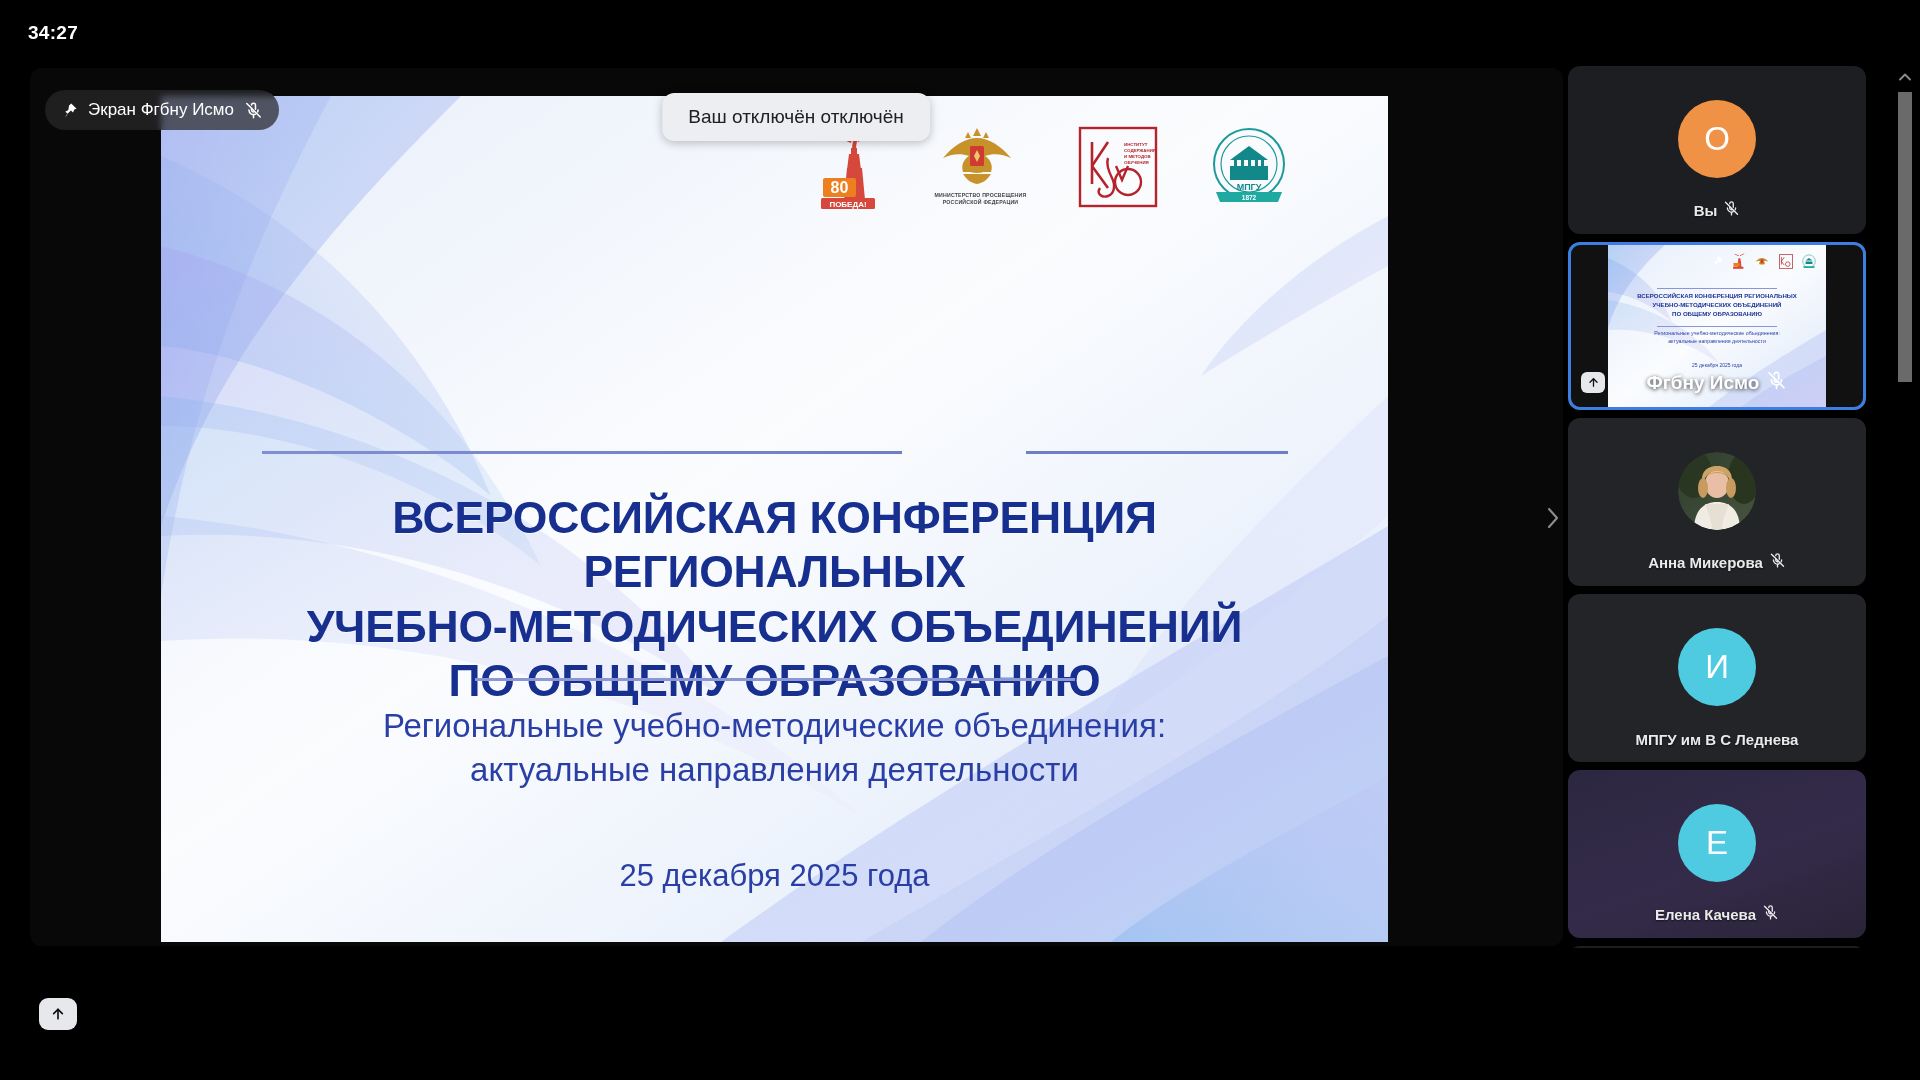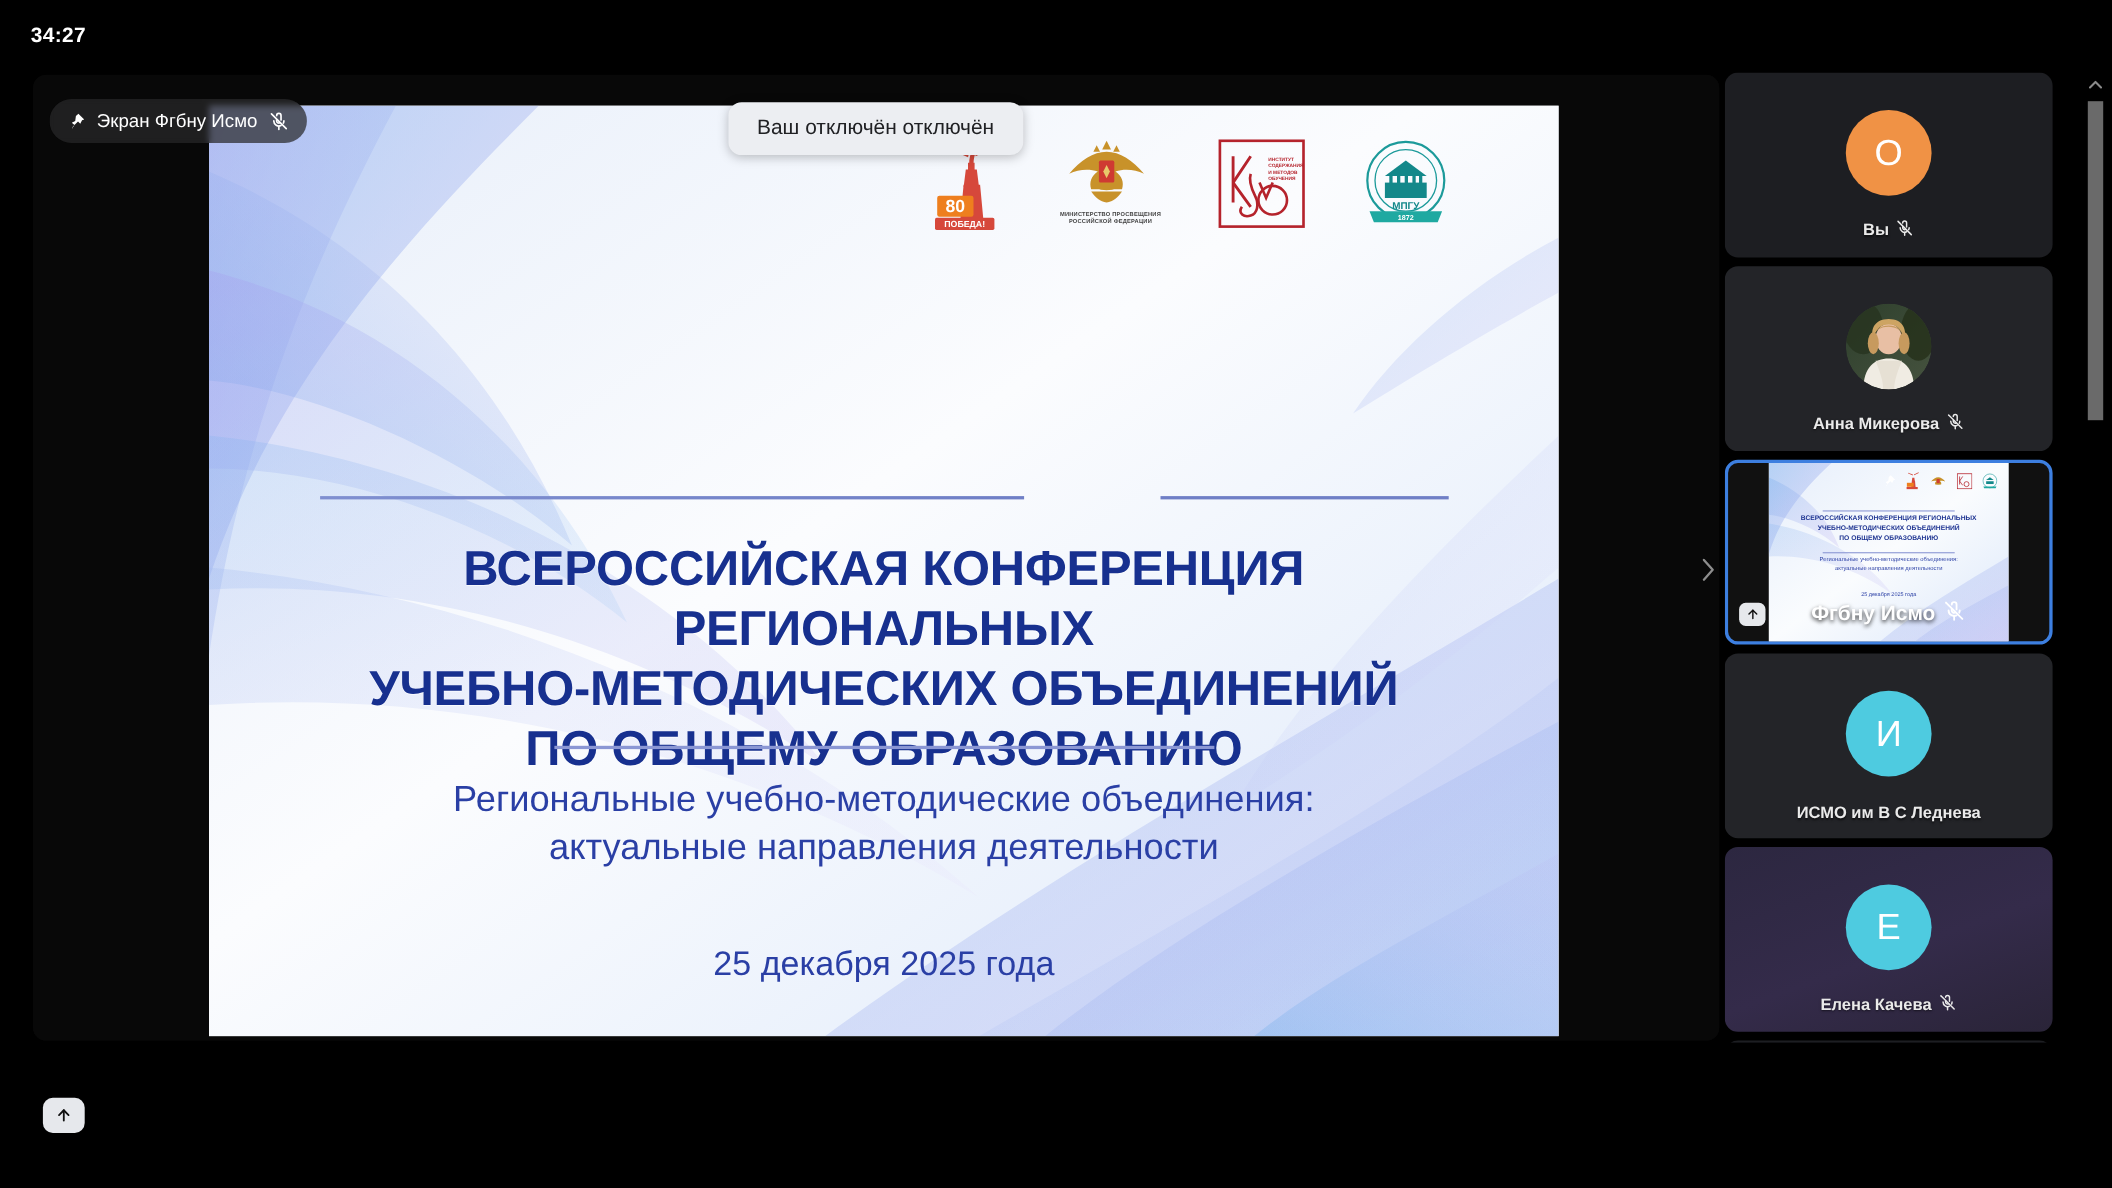--- a/index.html
+++ b/index.html
@@ -23,21 +23,21 @@
     width: 1533px; height: 878px;
     background: #0a0a0a; border-radius: 12px; overflow: hidden;
   }
   .stage-inner {
     position: absolute; left: 0; top: 0; width: 100%; height: 100%;
     background: #080808;
   }
 
   
   .slide {
-    position: absolute; left: 160px; top: 28px;
+    position: absolute; left: 131px; top: 28px;
     width: 1227px; height: 846px;
     background: #f4f7fb; overflow: hidden;
   }
   .slide-bg { position: absolute; inset: 0; }
   .slide-bg svg { display: block; width: 100%; height: 100%; }
 
   
   .logos {
     position: absolute; left: 0; right: 0; top: 30px;
     display: flex; justify-content: center; align-items: flex-start; gap: 52px;
@@ -391,60 +391,20 @@
   </div>
 
   <div class="sidebar">
 
     <div class="tile dark">
       <div class="avatar" style="background:#f09245;">
         <span>О</span>
       </div>
       <div class="tile-label">
         <span>Вы</span>
-        <span>
-          <svg width="17" height="17" viewBox="0 0 24 24" fill="none" stroke="#eaeaea" stroke-width="1.9" stroke-linecap="round">
-            <path d="M9.5 5.2a2.5 2.5 0 0 1 5 0v5.1"></path>
-              <path d="M9.5 9.6v1.7a2.5 2.5 0 0 0 3.6 2.2"></path>
-            <path d="M6.2 11.3a5.8 5.8 0 0 0 8.3 5.2M17.8 11.3a5.8 5.8 0 0 1-.6 2.5"></path>
-            <path d="M12 17.6V21"></path>
-              <path d="M3.5 3.2 L20.5 20.2"></path>
-          </svg>
-        </span>
-      </div>
-    </div>
-
-    <div class="tile flat">
-      <div class="avatar photo">
-        <svg viewBox="0 0 78 78">
-          <defs>
-            <clipPath id="cp">
-                <circle cx="39" cy="39" r="39"></circle>
-              </clipPath>
-            <linearGradient id="bgp" x1="0" y1="0" x2="1" y2="1">
-              <stop offset="0" stop-color="#2e3f2c"></stop>
-                <stop offset="1" stop-color="#46533f"></stop>
-            </linearGradient>
-          </defs>
-          <g clip-path="url(#cp)">
-            <rect width="78" height="78" fill="url(#bgp)"></rect>
-            <ellipse cx="16" cy="22" rx="18" ry="24" fill="#27331f" opacity=".8"></ellipse>
-            <ellipse cx="66" cy="26" rx="16" ry="26" fill="#243019" opacity=".8"></ellipse>
-            <path d="M16 78 C16 58 26 50 39 50 C52 50 62 58 62 78 Z" fill="#f0ece3"></path>
-            <path d="M27 52 C31 62 34 70 34 78 L44 78 C44 70 47 62 51 52 Z" fill="#e6e0d4"></path>
-            <ellipse cx="39" cy="32" rx="12" ry="14" fill="#e8bfa4"></ellipse>
-            <path d="M26 30 C26 18 52 18 52 31 C52 24 46 20 39 20 C32 20 26 24 26 30 Z" fill="#c79a5e"></path>
-            <path d="M25 32 C22 24 26 14 39 14 C52 14 56 24 53 33 C51 23 46 19 39 19 C32 19 27 23 25 32 Z" fill="#cda463"></path>
-            <ellipse cx="25" cy="36" rx="5" ry="10" fill="#c79a5e"></ellipse>
-            <ellipse cx="53" cy="36" rx="5" ry="10" fill="#c79a5e"></ellipse>
-          </g>
-        </svg>
-      </div>
-      <div class="tile-label">
-        <span>Анна Микерова</span>
         <span>
           <svg width="17" height="17" viewBox="0 0 24 24" fill="none" stroke="#eaeaea" stroke-width="1.9" stroke-linecap="round">
             <path d="M9.5 5.2a2.5 2.5 0 0 1 5 0v5.1"></path>
               <path d="M9.5 9.6v1.7a2.5 2.5 0 0 0 3.6 2.2"></path>
             <path d="M6.2 11.3a5.8 5.8 0 0 0 8.3 5.2M17.8 11.3a5.8 5.8 0 0 1-.6 2.5"></path>
             <path d="M12 17.6V21"></path>
               <path d="M3.5 3.2 L20.5 20.2"></path>
           </svg>
         </span>
       </div>
@@ -547,25 +507,65 @@
               <path d="M9.5 9.6v1.7a2.5 2.5 0 0 0 3.6 2.2"></path>
             <path d="M6.2 11.3a5.8 5.8 0 0 0 8.3 5.2M17.8 11.3a5.8 5.8 0 0 1-.6 2.5"></path>
             <path d="M12 17.6V21"></path>
               <path d="M3.5 3.2 L20.5 20.2"></path>
           </svg>
         </span>
       </div>
     </div>
 
     <div class="tile flat">
+      <div class="avatar photo">
+        <svg viewBox="0 0 78 78">
+          <defs>
+            <clipPath id="cp">
+                <circle cx="39" cy="39" r="39"></circle>
+              </clipPath>
+            <linearGradient id="bgp" x1="0" y1="0" x2="1" y2="1">
+              <stop offset="0" stop-color="#2e3f2c"></stop>
+                <stop offset="1" stop-color="#46533f"></stop>
+            </linearGradient>
+          </defs>
+          <g clip-path="url(#cp)">
+            <rect width="78" height="78" fill="url(#bgp)"></rect>
+            <ellipse cx="16" cy="22" rx="18" ry="24" fill="#27331f" opacity=".8"></ellipse>
+            <ellipse cx="66" cy="26" rx="16" ry="26" fill="#243019" opacity=".8"></ellipse>
+            <path d="M16 78 C16 58 26 50 39 50 C52 50 62 58 62 78 Z" fill="#f0ece3"></path>
+            <path d="M27 52 C31 62 34 70 34 78 L44 78 C44 70 47 62 51 52 Z" fill="#e6e0d4"></path>
+            <ellipse cx="39" cy="32" rx="12" ry="14" fill="#e8bfa4"></ellipse>
+            <path d="M26 30 C26 18 52 18 52 31 C52 24 46 20 39 20 C32 20 26 24 26 30 Z" fill="#c79a5e"></path>
+            <path d="M25 32 C22 24 26 14 39 14 C52 14 56 24 53 33 C51 23 46 19 39 19 C32 19 27 23 25 32 Z" fill="#cda463"></path>
+            <ellipse cx="25" cy="36" rx="5" ry="10" fill="#c79a5e"></ellipse>
+            <ellipse cx="53" cy="36" rx="5" ry="10" fill="#c79a5e"></ellipse>
+          </g>
+        </svg>
+      </div>
+      <div class="tile-label">
+        <span>Анна Микерова</span>
+        <span>
+          <svg width="17" height="17" viewBox="0 0 24 24" fill="none" stroke="#eaeaea" stroke-width="1.9" stroke-linecap="round">
+            <path d="M9.5 5.2a2.5 2.5 0 0 1 5 0v5.1"></path>
+              <path d="M9.5 9.6v1.7a2.5 2.5 0 0 0 3.6 2.2"></path>
+            <path d="M6.2 11.3a5.8 5.8 0 0 0 8.3 5.2M17.8 11.3a5.8 5.8 0 0 1-.6 2.5"></path>
+            <path d="M12 17.6V21"></path>
+              <path d="M3.5 3.2 L20.5 20.2"></path>
+          </svg>
+        </span>
+      </div>
+    </div>
+
+    <div class="tile flat">
       <div class="avatar" style="background:#4ecbe0;">
         <span>И</span>
       </div>
       <div class="tile-label">
-        <span>ИСМО им В С Леднева</span>
+        <span>МПГУ им В С Леднева</span>
       </div>
     </div>
 
     <div class="tile purple">
       <div class="avatar" style="background:#4ecbe0;">
         <span>Е</span>
       </div>
       <div class="tile-label">
         <span>Елена Качева</span>
         <span>

